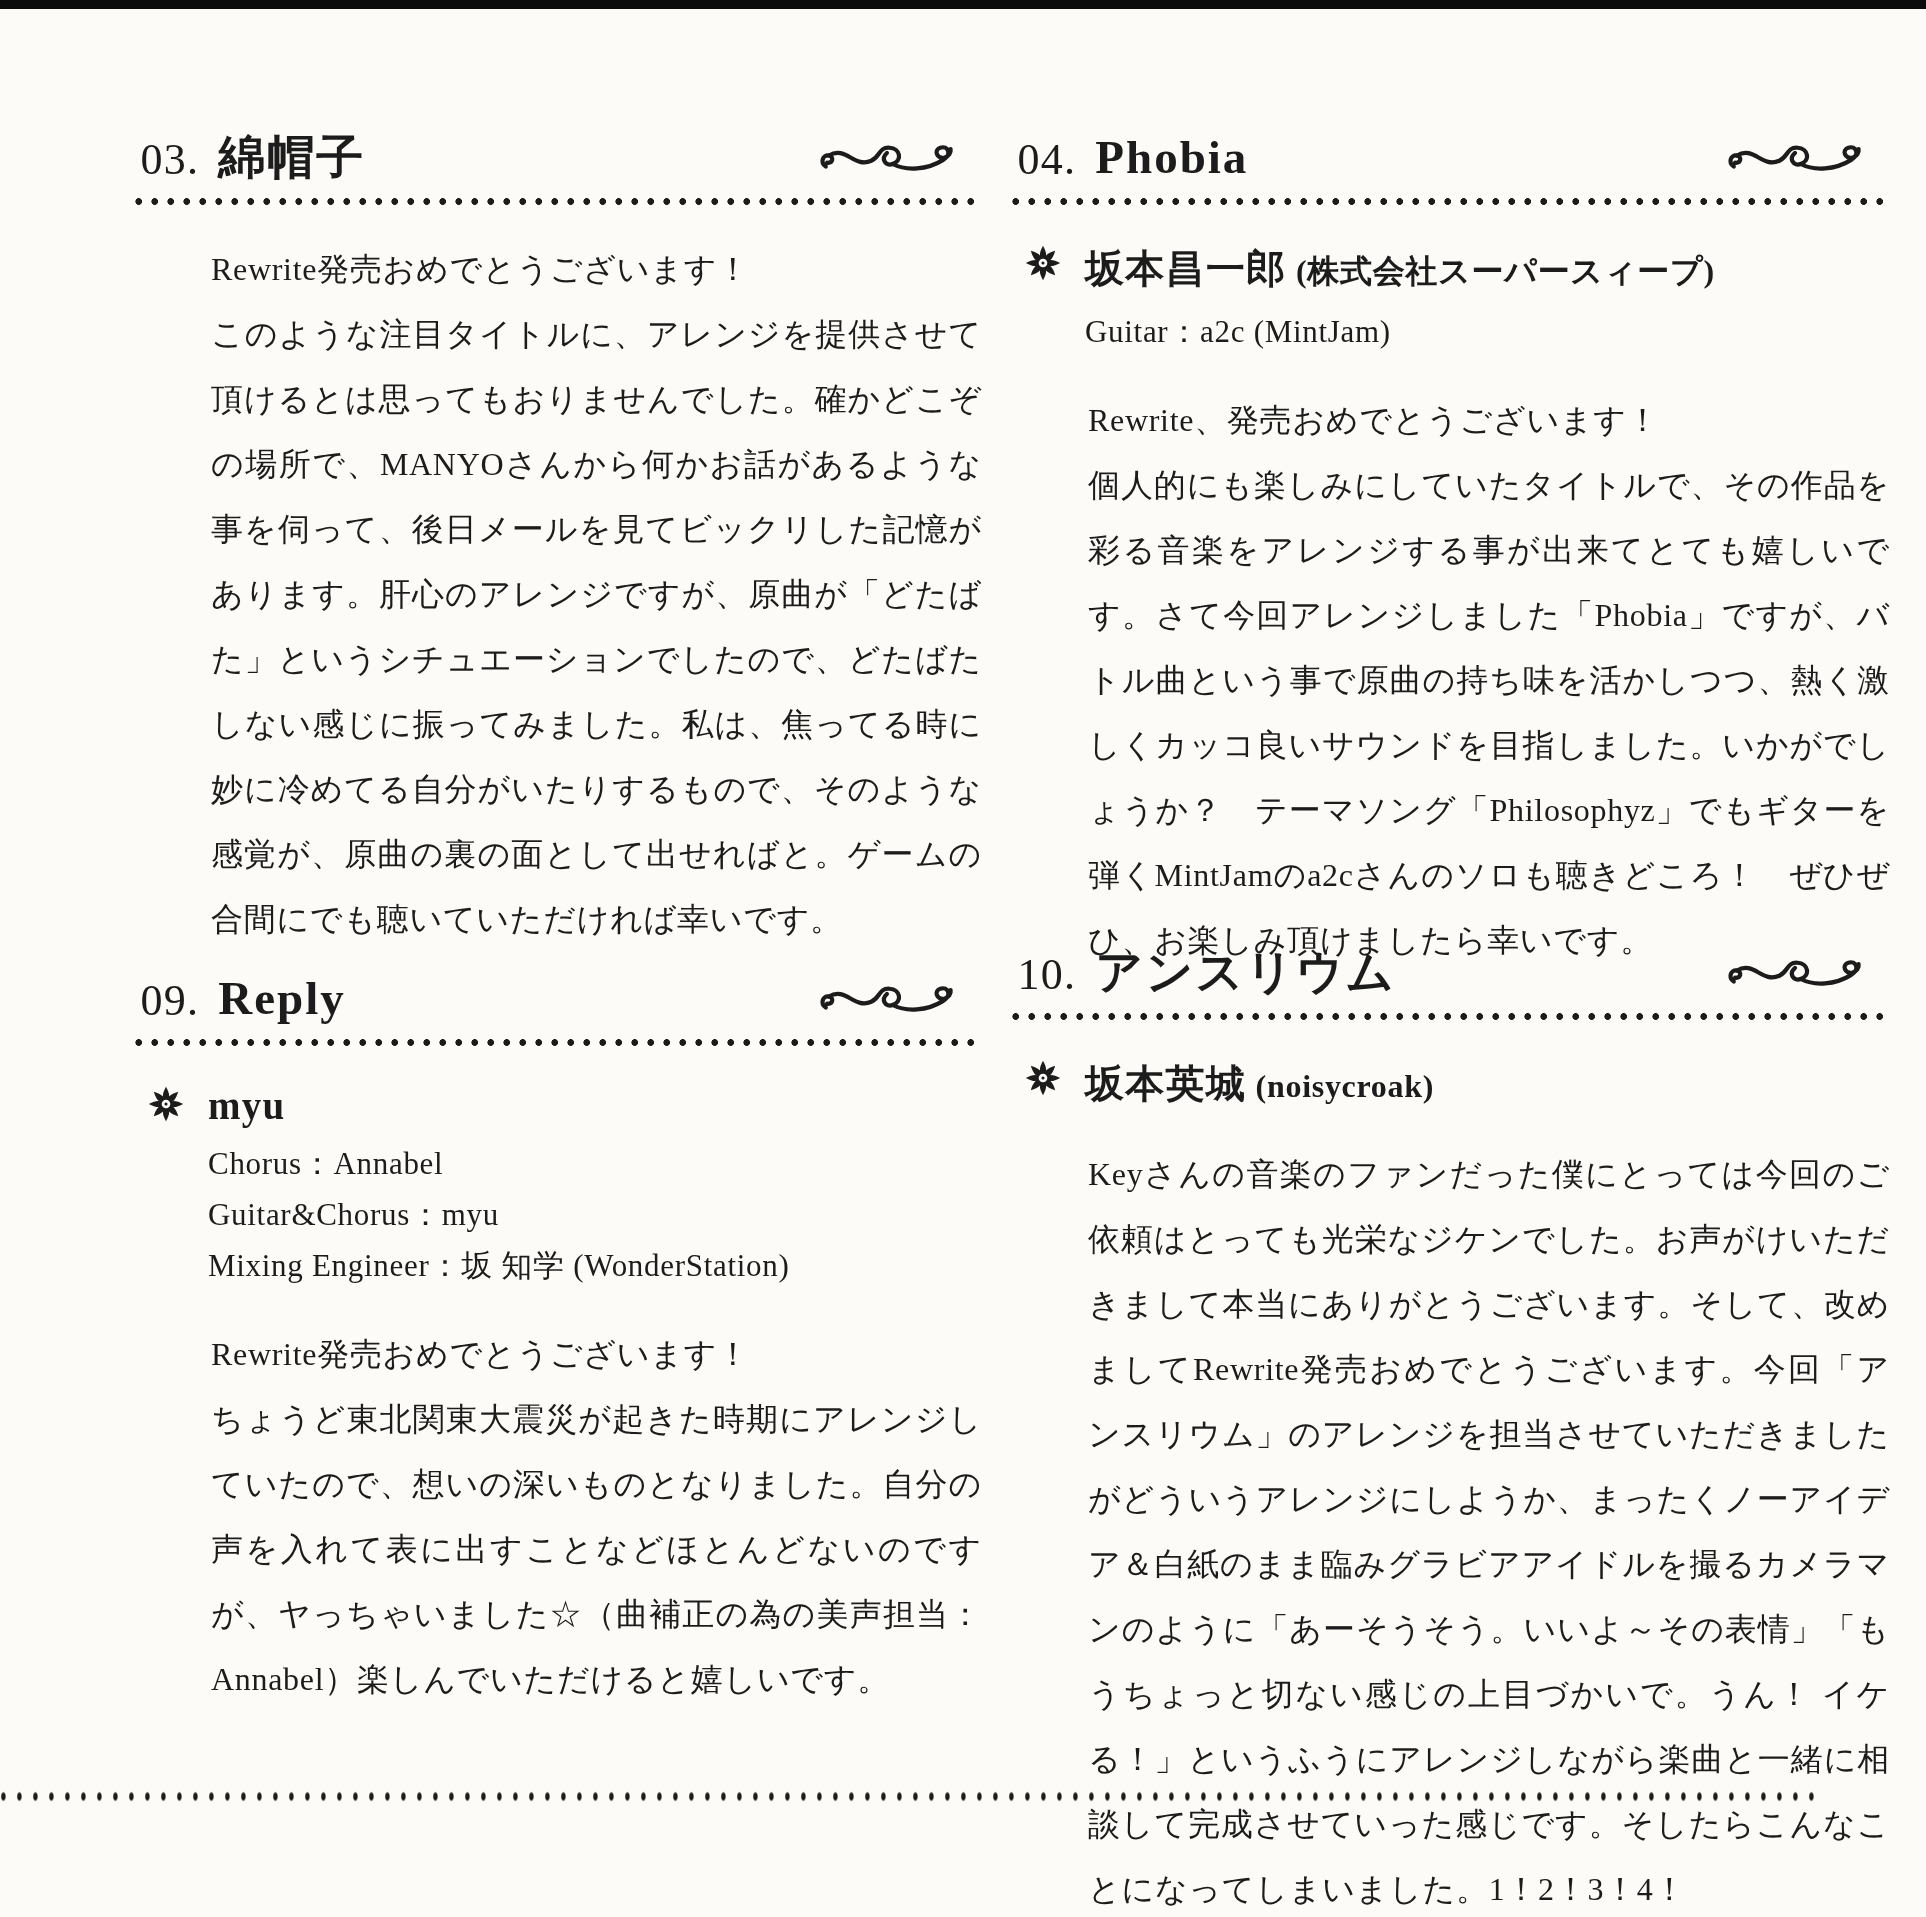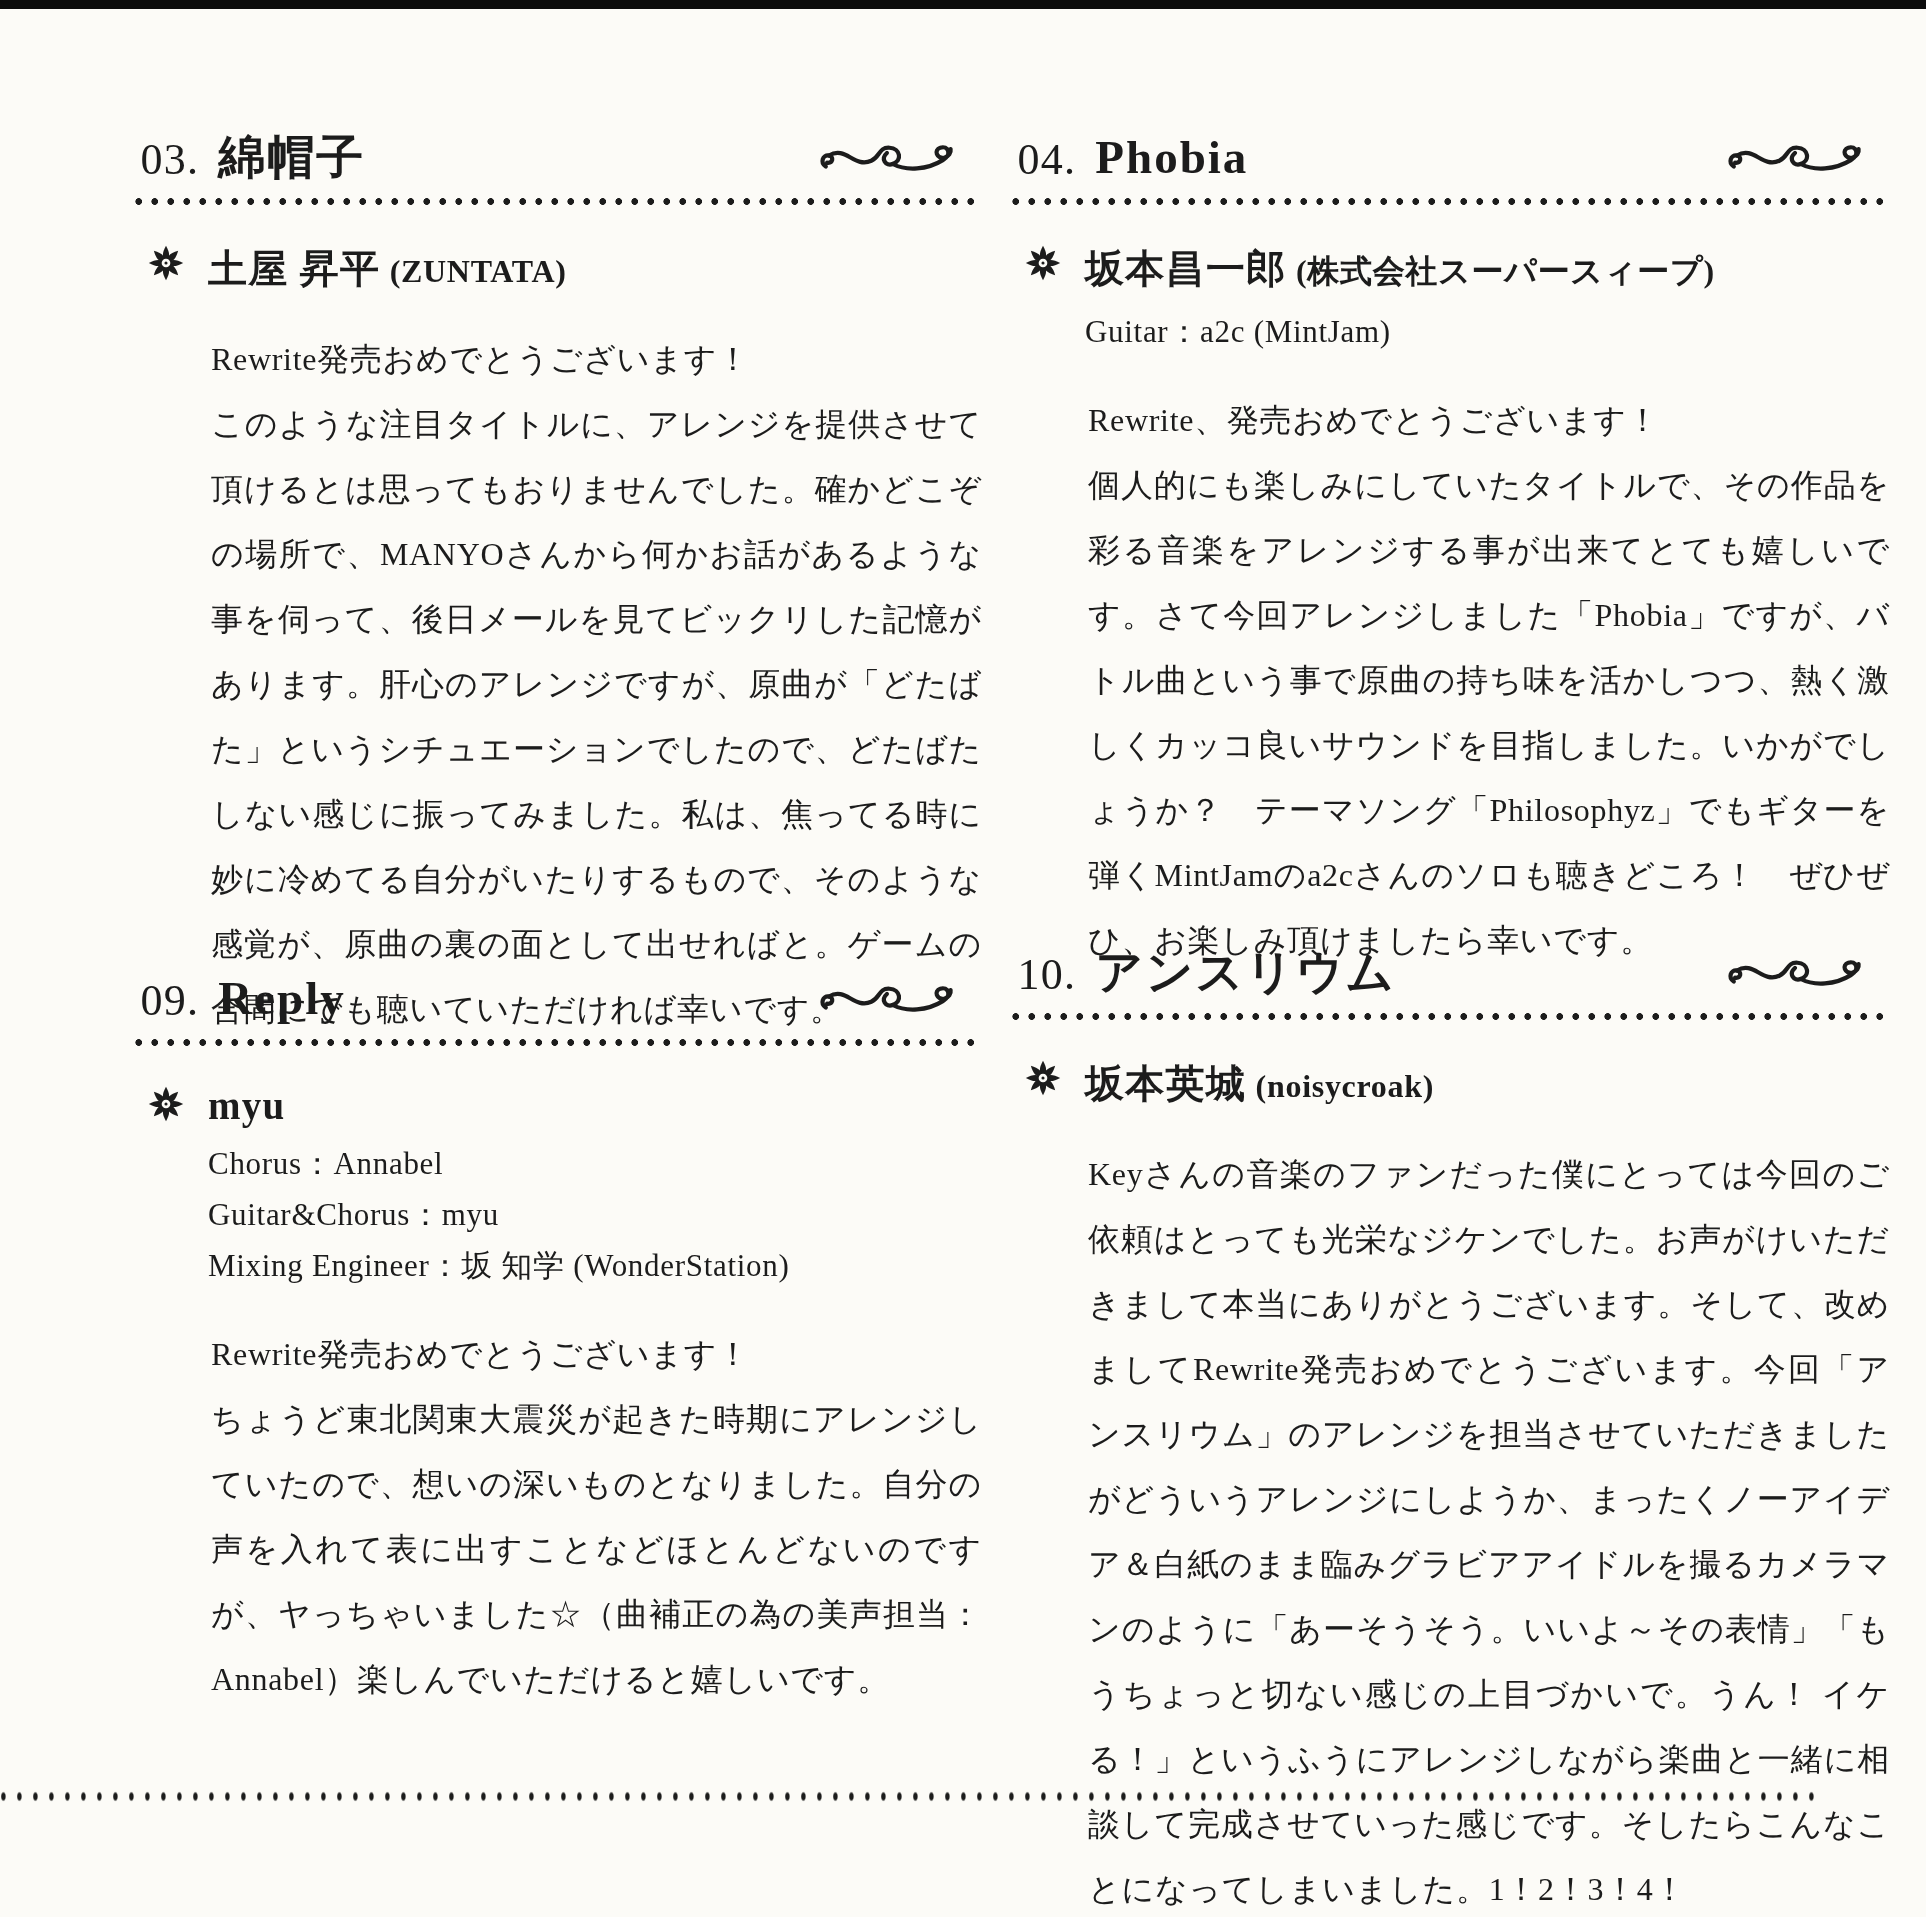--- a/index.html
+++ b/index.html
@@ -122,126 +122,113 @@
   <div class="track-header">
     <span class="track-number">03.</span>
     <h2 class="track-title">綿帽子</h2>
     <span class="ornament">
       <svg viewBox="0 0 240 60">
           <use href="#flourish-glyph"></use>
         </svg>
     </span>
   </div>
   <div class="dotline"></div>
+  <div class="body">
+    <p>Rewrite発売おめでとうございます！</p>
+    <p>このような注目タイトルに、アレンジを提供させて頂けるとは思ってもおりませんでした。確かどこぞの場所で、MANYOさんから何かお話があるような事を伺って、後日メールを見てビックリした記憶があります。肝心のアレンジですが、原曲が「どたばた」というシチュエーションでしたので、どたばたしない感じに振ってみました。私は、焦ってる時に妙に冷めてる自分がいたりするもので、そのような感覚が、原曲の裏の面として出せればと。ゲームの合間にでも聴いていただければ幸いです。</p>
+  </div>
+</section>
+
+<section class="track pos-tr">
+  <div class="track-header">
+    <span class="track-number">04.</span>
+    <h2 class="track-title">Phobia</h2>
+    <span class="ornament">
+      <svg viewBox="0 0 240 60">
+          <use href="#flourish-glyph"></use>
+        </svg>
+    </span>
+  </div>
+  <div class="dotline"></div>
   <div class="artist-row">
     <span class="flower">
       <svg viewBox="-21 -21 42 42">
           <use href="#flower-glyph"></use>
         </svg>
     </span>
     <div class="artist-block">
       <div class="artist-line">
-        <span class="artist-name">土屋 昇平</span>
-        <span class="artist-affiliation">(ZUNTATA)</span>
+        <span class="artist-name">坂本昌一郎</span>
+        <span class="artist-affiliation">(株式会社スーパースィープ)</span>
+      </div>
+      <div class="credits">
+        <div class="credit-line">Guitar：a2c (MintJam)</div>
       </div>
     </div>
   </div>
   <div class="body">
-    <p>Rewrite発売おめでとうございます！</p>
-    <p>このような注目タイトルに、アレンジを提供させて頂けるとは思ってもおりませんでした。確かどこぞの場所で、MANYOさんから何かお話があるような事を伺って、後日メールを見てビックリした記憶があります。肝心のアレンジですが、原曲が「どたばた」というシチュエーションでしたので、どたばたしない感じに振ってみました。私は、焦ってる時に妙に冷めてる自分がいたりするもので、そのような感覚が、原曲の裏の面として出せればと。ゲームの合間にでも聴いていただければ幸いです。</p>
-  </div>
-</section>
-
-<section class="track pos-tr">
-  <div class="track-header">
-    <span class="track-number">04.</span>
-    <h2 class="track-title">Phobia</h2>
+    <p>Rewrite、発売おめでとうございます！</p>
+    <p>個人的にも楽しみにしていたタイトルで、その作品を彩る音楽をアレンジする事が出来てとても嬉しいです。さて今回アレンジしました「Phobia」ですが、バトル曲という事で原曲の持ち味を活かしつつ、熱く激しくカッコ良いサウンドを目指しました。いかがでしょうか？　テーマソング「Philosophyz」でもギターを弾くMintJamのa2cさんのソロも聴きどころ！　ぜひぜひ、お楽しみ頂けましたら幸いです。</p>
+  </div>
+</section>
+
+<section class="track pos-bl">
+  <div class="track-header">
+    <span class="track-number">09.</span>
+    <h2 class="track-title">Reply</h2>
     <span class="ornament">
       <svg viewBox="0 0 240 60">
           <use href="#flourish-glyph"></use>
         </svg>
     </span>
   </div>
   <div class="dotline"></div>
   <div class="artist-row">
     <span class="flower">
       <svg viewBox="-21 -21 42 42">
           <use href="#flower-glyph"></use>
         </svg>
     </span>
     <div class="artist-block">
       <div class="artist-line">
-        <span class="artist-name">坂本昌一郎</span>
-        <span class="artist-affiliation">(株式会社スーパースィープ)</span>
+        <span class="artist-name">myu</span>
+        <span class="artist-affiliation"></span>
       </div>
       <div class="credits">
-        <div class="credit-line">Guitar：a2c (MintJam)</div>
+        <div class="credit-line">Chorus：Annabel</div>
+        <div class="credit-line">Guitar&amp;Chorus：myu</div>
+        <div class="credit-line">Mixing Engineer：坂 知学 (WonderStation)</div>
       </div>
     </div>
   </div>
   <div class="body">
-    <p>Rewrite、発売おめでとうございます！</p>
-    <p>個人的にも楽しみにしていたタイトルで、その作品を彩る音楽をアレンジする事が出来てとても嬉しいです。さて今回アレンジしました「Phobia」ですが、バトル曲という事で原曲の持ち味を活かしつつ、熱く激しくカッコ良いサウンドを目指しました。いかがでしょうか？　テーマソング「Philosophyz」でもギターを弾くMintJamのa2cさんのソロも聴きどころ！　ぜひぜひ、お楽しみ頂けましたら幸いです。</p>
-  </div>
-</section>
-
-<section class="track pos-bl">
-  <div class="track-header">
-    <span class="track-number">09.</span>
-    <h2 class="track-title">Reply</h2>
+    <p>Rewrite発売おめでとうございます！</p>
+    <p>ちょうど東北関東大震災が起きた時期にアレンジしていたので、想いの深いものとなりました。自分の声を入れて表に出すことなどほとんどないのですが、ヤっちゃいました☆（曲補正の為の美声担当：Annabel）楽しんでいただけると嬉しいです。</p>
+  </div>
+</section>
+
+<section class="track pos-br">
+  <div class="track-header">
+    <span class="track-number">10.</span>
+    <h2 class="track-title">アンスリウム</h2>
     <span class="ornament">
       <svg viewBox="0 0 240 60">
           <use href="#flourish-glyph"></use>
         </svg>
     </span>
   </div>
   <div class="dotline"></div>
   <div class="artist-row">
     <span class="flower">
       <svg viewBox="-21 -21 42 42">
           <use href="#flower-glyph"></use>
         </svg>
     </span>
     <div class="artist-block">
       <div class="artist-line">
-        <span class="artist-name">myu</span>
-        <span class="artist-affiliation"></span>
-      </div>
-      <div class="credits">
-        <div class="credit-line">Chorus：Annabel</div>
-        <div class="credit-line">Guitar&amp;Chorus：myu</div>
-        <div class="credit-line">Mixing Engineer：坂 知学 (WonderStation)</div>
-      </div>
-    </div>
-  </div>
-  <div class="body">
-    <p>Rewrite発売おめでとうございます！</p>
-    <p>ちょうど東北関東大震災が起きた時期にアレンジしていたので、想いの深いものとなりました。自分の声を入れて表に出すことなどほとんどないのですが、ヤっちゃいました☆（曲補正の為の美声担当：Annabel）楽しんでいただけると嬉しいです。</p>
-  </div>
-</section>
-
-<section class="track pos-br">
-  <div class="track-header">
-    <span class="track-number">10.</span>
-    <h2 class="track-title">アンスリウム</h2>
-    <span class="ornament">
-      <svg viewBox="0 0 240 60">
-          <use href="#flourish-glyph"></use>
-        </svg>
-    </span>
-  </div>
-  <div class="dotline"></div>
-  <div class="artist-row">
-    <span class="flower">
-      <svg viewBox="-21 -21 42 42">
-          <use href="#flower-glyph"></use>
-        </svg>
-    </span>
-    <div class="artist-block">
-      <div class="artist-line">
         <span class="artist-name">坂本英城</span>
         <span class="artist-affiliation">(noisycroak)</span>
       </div>
     </div>
   </div>
   <div class="body">
     <p>Keyさんの音楽のファンだった僕にとっては今回のご依頼はとっても光栄なジケンでした。お声がけいただきまして本当にありがとうございます。そして、改めましてRewrite発売おめでとうございます。今回「アンスリウム」のアレンジを担当させていただきましたがどういうアレンジにしようか、まったくノーアイデア＆白紙のまま臨みグラビアアイドルを撮るカメラマンのように「あーそうそう。いいよ～その表情」「もうちょっと切ない感じの上目づかいで。うん！ イケる！」というふうにアレンジしながら楽曲と一緒に相談して完成させていった感じです。そしたらこんなことになってしまいました。1！2！3！4！</p>
   </div>
 </section>
 

